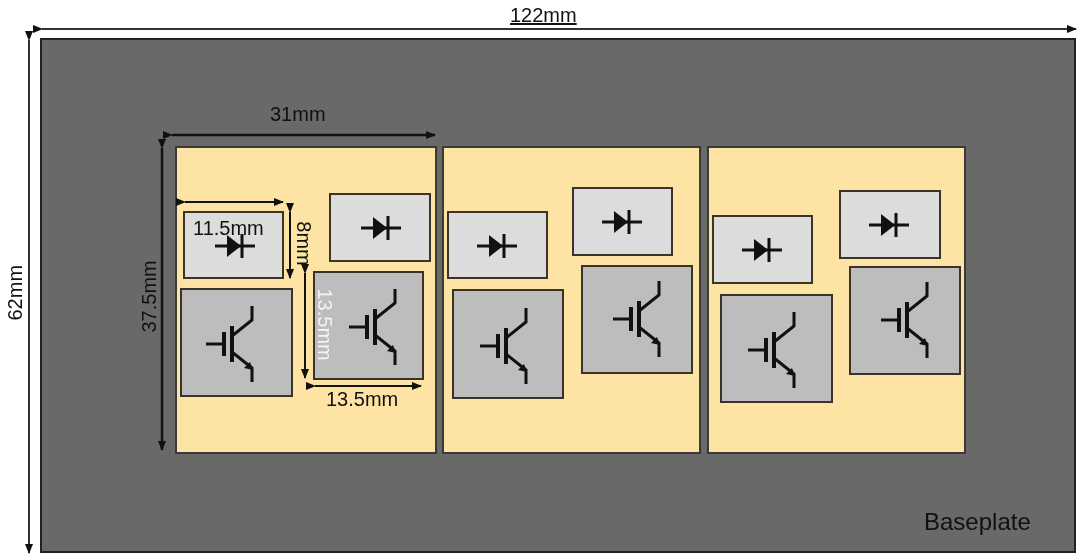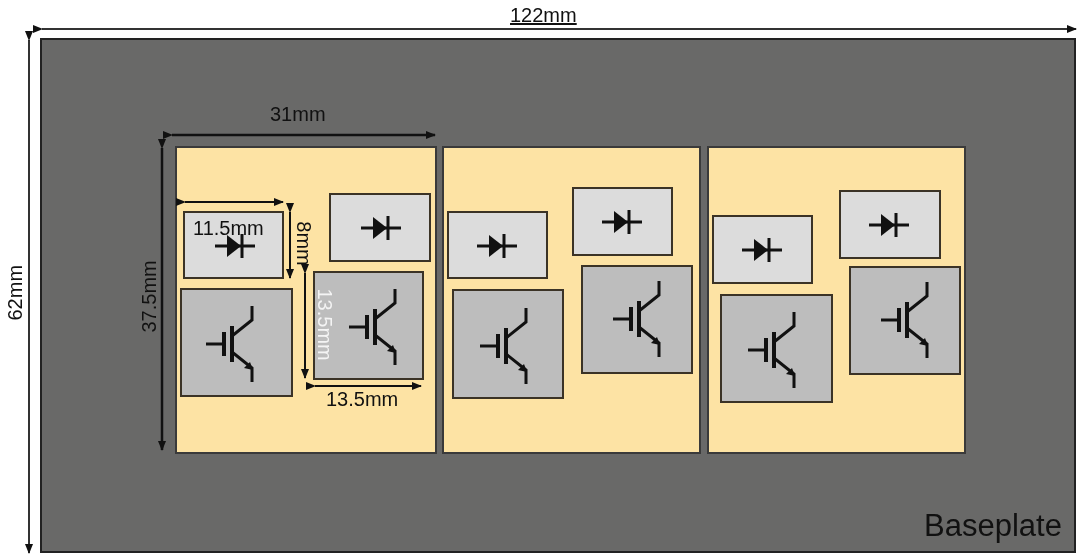--- a/index.html
+++ b/index.html
@@ -156,13 +156,13 @@
 </svg>
 
 <div class="abs lbl" style="left:510px;top:4px;text-decoration:underline;">122mm</div>
 <div class="abs lbl rot" style="left:-10px;top:284px;width:50px;text-align:center;transform:rotate(-90deg);">62mm</div>
 <div class="abs lbl" style="left:270px;top:103px;">31mm</div>
 <div class="abs lbl rot" style="left:114px;top:286px;width:70px;text-align:center;transform:rotate(-90deg);">37.5mm</div>
 <div class="abs lbl" style="left:193px;top:177px;margin-top:40px;">11.5mm</div>
 <div class="abs lbl rot" style="left:278px;top:232px;width:50px;text-align:center;transform:rotate(90deg);">8mm</div>
 <div class="abs lbl lbl-white rot" style="left:289px;top:312px;width:70px;text-align:center;transform:rotate(90deg);">13.5mm</div>
 <div class="abs lbl" style="left:326px;top:388px;">13.5mm</div>
-<div class="abs lbl" style="left:924px;top:508px;font-size:31px;">Baseplate</div>
+<div class="abs lbl" style="left:924px;top:508px;font-size:24px;">Baseplate</div>
 
 </body></html>

